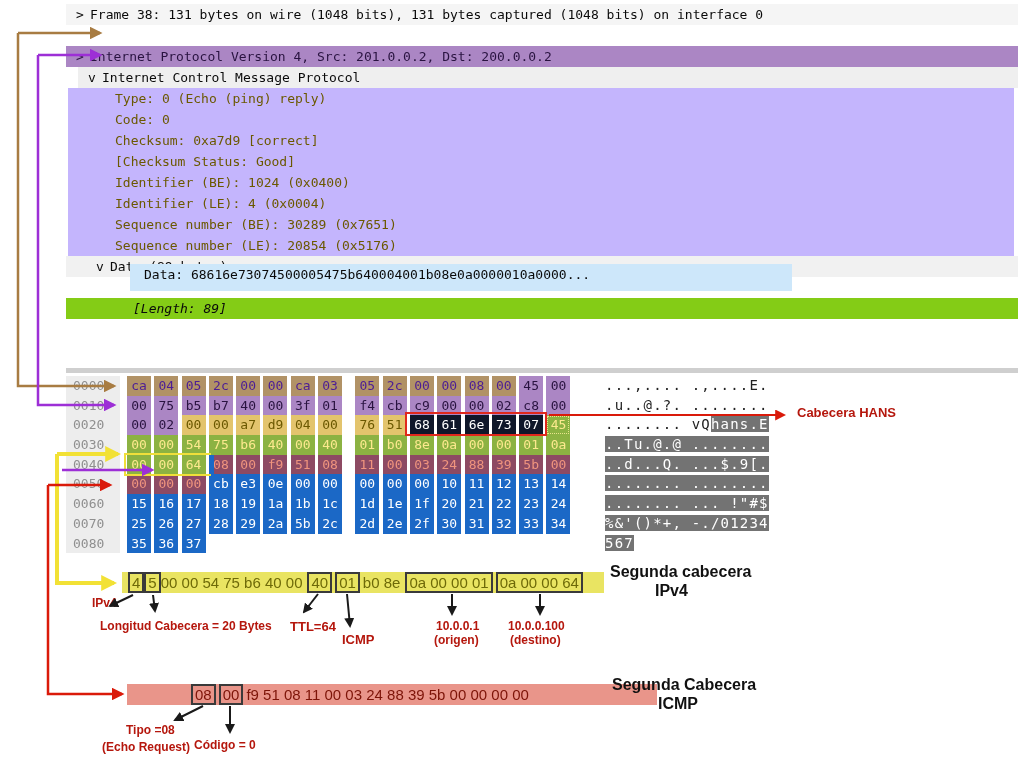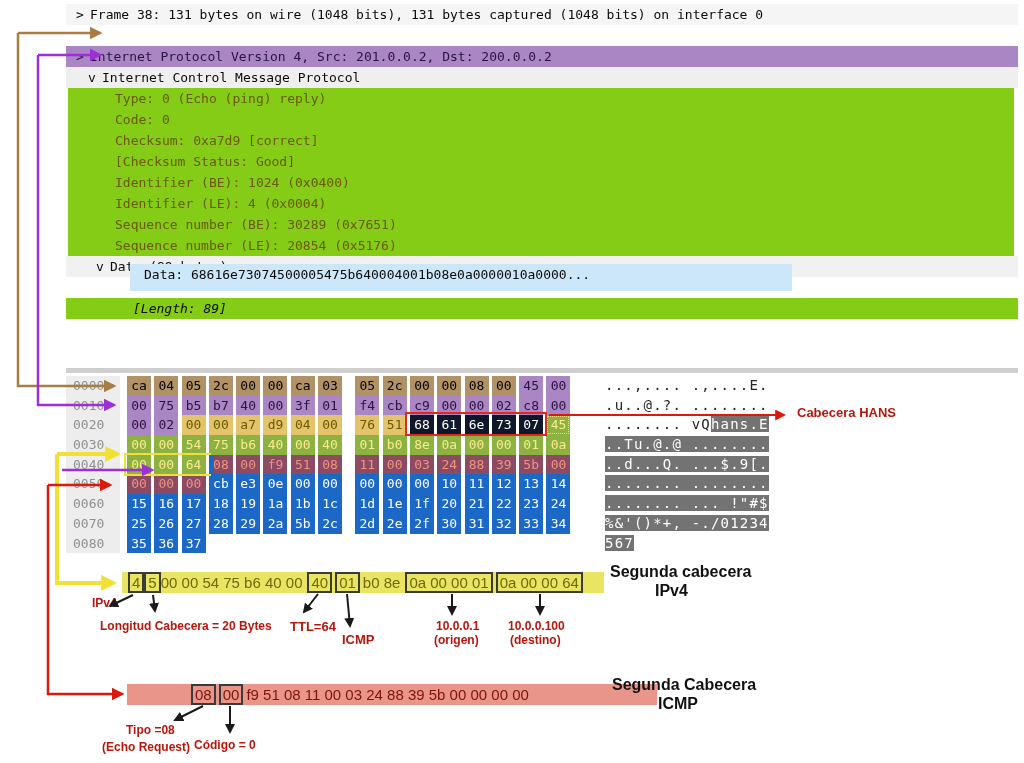--- a/index.html
+++ b/index.html
@@ -5,38 +5,38 @@
   html,body{margin:0;padding:0;background:#fff;}
   .screen{position:relative;width:1024px;height:763px;background:#fff;overflow:hidden;
           font-family:"DejaVu Sans Mono",monospace;}
   
   .t-row{position:absolute;left:66px;right:6px;height:21px;line-height:21px;
          font-size:13px;white-space:nowrap;}
   .t-row .exp{display:inline-block;width:16px;text-align:center;margin-right:2px;}
   .row-frame{top:4px;background:#f5f5f5;color:#0a0a0a;padding-left:6px;}
   .row-eth{top:25px;background:#b19266;color:#3c2309;padding-left:6px;}
   .row-ip{top:46px;background:#ab86c4;color:#291340;padding-left:6px;}
-  .row-icmp{top:67px;background:#efefef;color:#0a0a0a;padding-left:18px;}
-  .gold-block{position:absolute;left:68px;top:88px;right:10px;height:168px;background:#84cc16;}
+  .row-icmp{top:67px;background:#efefef;color:#0a0a0a;padding-left:6px;margin-left:12px;}
+  .gold-block{position:absolute;left:68px;top:88px;right:10px;height:168px;background:#c4b5fd;}
   .gold-line{height:21px;line-height:21px;font-size:13px;color:#6b5800;padding-left:47px;white-space:nowrap;}
   .row-datahdr{top:256px;background:#f1f1f1;color:#0a0a0a;padding-left:26px;}
   .row-dataval{position:absolute;left:130px;top:264px;width:648px;height:27px;line-height:21px;
                background:#cde7fa;color:#0a0a0a;font-size:13px;padding-left:14px;white-space:nowrap;}
   .row-len{top:298px;background:#84cc16;color:#0a0a0a;padding-left:67px;font-style:italic;}
   
   .divider{position:absolute;left:66px;right:6px;top:368px;height:5px;background:#cfcfcf;}
   
   .hexpane{position:absolute;left:66px;top:376px;}
   .hex-row{display:flex;height:19.7px;align-items:center;}
   .off{width:54px;height:19.7px;line-height:19.7px;background:#ededed;color:#8f8f8f;
        font-size:13px;padding-left:7px;box-sizing:border-box;}
   .bytes{display:flex;width:462px;margin-left:7px;}
   .b{width:24px;margin-right:3.3px;text-align:center;font-size:13px;line-height:19.7px;color:#1a1a1a;}
   .b.gap{margin-left:10px;}
-  .b.e{background:#b19266;color:#000000;}
+  .b.e{background:#b19266;color:#4c1d95;}
   .b.i{background:#ab86c4;color:#291340;}
   .b.c{background:#e3c46d;color:#6b5800;}
   .b.h{background:#0f172a;color:#fff;}
   .b.s{background:#8cb242;color:#fde98e;outline:1.5px dotted #e9e48c;outline-offset:-2px;}
   .b.g{background:#8cb242;color:#fde98e;}
   .b.m{background:#8d4a63;color:#f0947e;}
   .b.d{background:#1b68c6;color:#fff;}
   .ascii{margin-left:16px;font-size:14px;letter-spacing:1.2px;line-height:19.7px;
          white-space:pre;color:#222;}
   .ascii .blue{background:#737373;color:#fff;}

